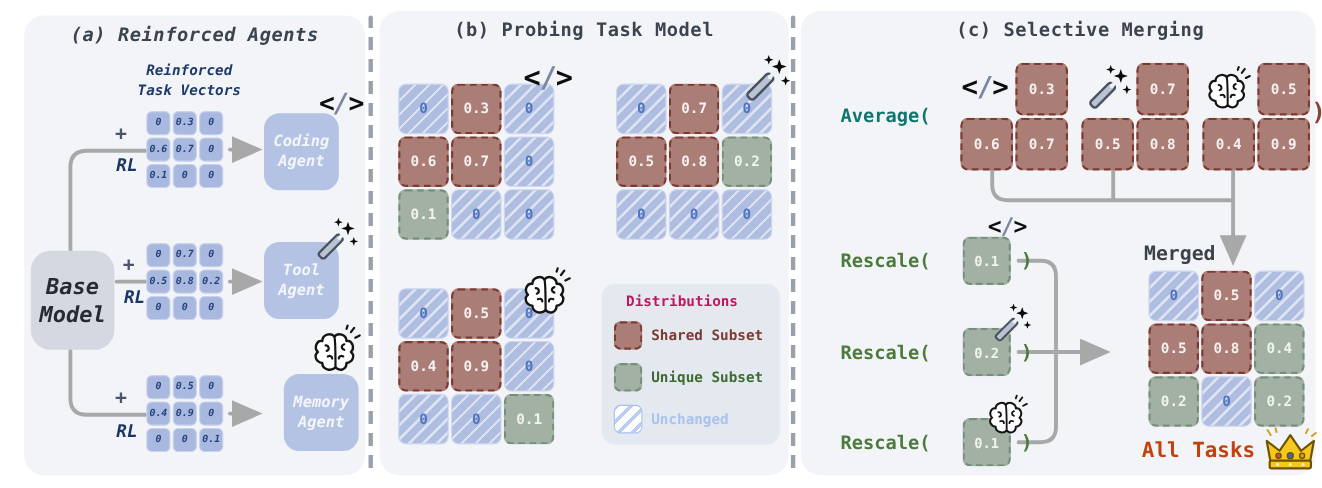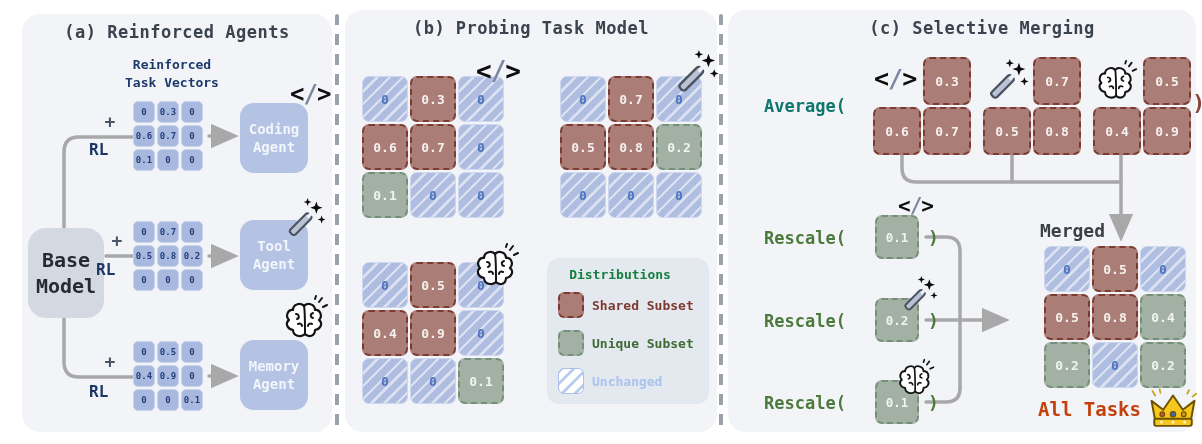--- a/index.html
+++ b/index.html
@@ -24,38 +24,38 @@
   .base-box { position:absolute; width:76px; height:90px; background:#d4d8e1; border-radius:18px;
     color:#262b33; font-weight:bold; font-size:20px; line-height:1.3; display:flex;
     flex-direction:column; align-items:center; justify-content:center; }
   .agent-box { position:absolute; width:68px; height:70px; background:#b4c2e4; border-radius:14px;
     color:#f2f5fa; font-weight:bold; font-size:14px; line-height:1.3; display:flex;
     flex-direction:column; align-items:center; justify-content:center; text-align:center; }
   .mini { position:absolute; display:grid; grid-template-columns:repeat(3,22px); gap:2px; }
   .mini-cell { width:22px; height:22px; background:#a9b8de; border:1px solid #c9d3ec; border-radius:5px;
     display:flex; align-items:center; justify-content:center; font-size:9px; font-weight:bold; color:#23427c; }
   .plus { font-size:18px; font-weight:bold; color:#4a5568; width:30px; text-align:center; }
-  .rl { font-size:16px; font-weight:bold; color:#1b3665; width:36px; text-align:left; }
+  .rl { font-size:16px; font-weight:bold; color:#1b3665; width:36px; text-align:right; }
 
   
   .matrix { position:absolute; display:grid; grid-template-columns:repeat(3,46px); gap:2px; }
   .cell { width:46px; height:46px; border-radius:7px; display:flex; align-items:center;
     justify-content:center; font-weight:bold; font-size:13px; }
   .cell-u { background-color:#afbde0;
     background-image:repeating-linear-gradient(135deg, rgba(255,255,255,.55) 0 2.5px, transparent 2.5px 9px);
     border:1.5px solid #cdd8f0; color:#4f74c0; }
   .cell-s { background:#aa7d76; border:2.5px dashed #7c3a31; color:#f6f0ee; }
   .cell-q { background:#a2b1a3; border:2.5px dashed #74907a; color:#eff4ef; }
   .cell-lg { width:48px; height:48px; }
   .cell-sm { width:44px; height:44px; font-size:12.5px; }
 
   
   .legend { position:absolute; width:162px; height:146px; background:#e4e8ef; border-radius:12px; }
   .legend-title { position:absolute; top:9px; left:0; right:16px; text-align:center; font-weight:bold;
-    font-size:13px; color:#15803d; }
+    font-size:13px; color:#be185d; }
   .legend-row { position:absolute; left:11px; display:flex; align-items:center; gap:8px; }
   .sw { width:26px; height:26px; border-radius:6px; flex:0 0 auto; }
   .sw-s { background:#aa7d76; border:2.5px dashed #7c3a31; }
   .sw-q { background:#a2b1a3; border:2.5px dashed #74907a; }
   .sw-u { background-color:#fff;
     background-image:repeating-linear-gradient(135deg,#b9cdf0 0 3px,transparent 3px 9px);
     border:1.5px solid #aac0ea; }
   .legend-label { font-weight:bold; font-size:13px; }
   .lab-s { color:#7c3a30; } .lab-q { color:#3e6b33; } .lab-u { color:#a9c2ee; }
 
@@ -134,21 +134,21 @@
       <path d="M1012,155 V182"></path>
       <path d="M1121,155 V233" marker-end="url(#ah)"></path>
 
       <path d="M926,237 H946 Q960,237 960,251 V388"></path>
       <path d="M926,402 H946 Q960,402 960,388"></path>
       <path d="M926,320 H960"></path>
       <path d="M960,320 H1001" marker-end="url(#ah)"></path>
     </g>
   </svg>
 
-  <div class="panel" style="left:22px; top:14px; width:310px; height:418px;">
+  <div class="panel" style="left:22px; top:14px; width:310px; height:418px;font-style:italic;">
     <div class="panel-title" style="top:8px;">(a) Reinforced Agents</div>
 
     <div class="vec-label" style="left:88px; top:42px; width:124px;">
       <div>Reinforced</div>
       <div>Task Vectors</div>
     </div>
 
     <div class="base-box" style="left:6px; top:214px;">
       <div>Base</div>
       <div>Model</div>
@@ -196,21 +196,21 @@
       </div>
 
     <div class="agent-box" style="left:218px; top:89px;">
       <div>Coding</div>
       <div>Agent</div>
     </div>
     <div class="agent-box" style="left:218px; top:206px;">
       <div>Tool</div>
       <div>Agent</div>
     </div>
-    <div class="agent-box" style="left:218px; top:326px;">
+    <div class="agent-box" style="left:236px; top:326px;">
       <div>Memory</div>
       <div>Agent</div>
     </div>
 
     <div class="code-ic" style="left:268px; top:66px; font-size:24px;">&lt;<span class="slash">/</span>&gt;</div>
     <svg class="icon-svg" style="left:262px; top:184px;" width="42" height="42">
         <use href="#sym-wand"></use>
       </svg>
     <svg class="icon-svg" style="left:260px; top:280px;" width="48" height="48">
         <use href="#sym-brain"></use>

